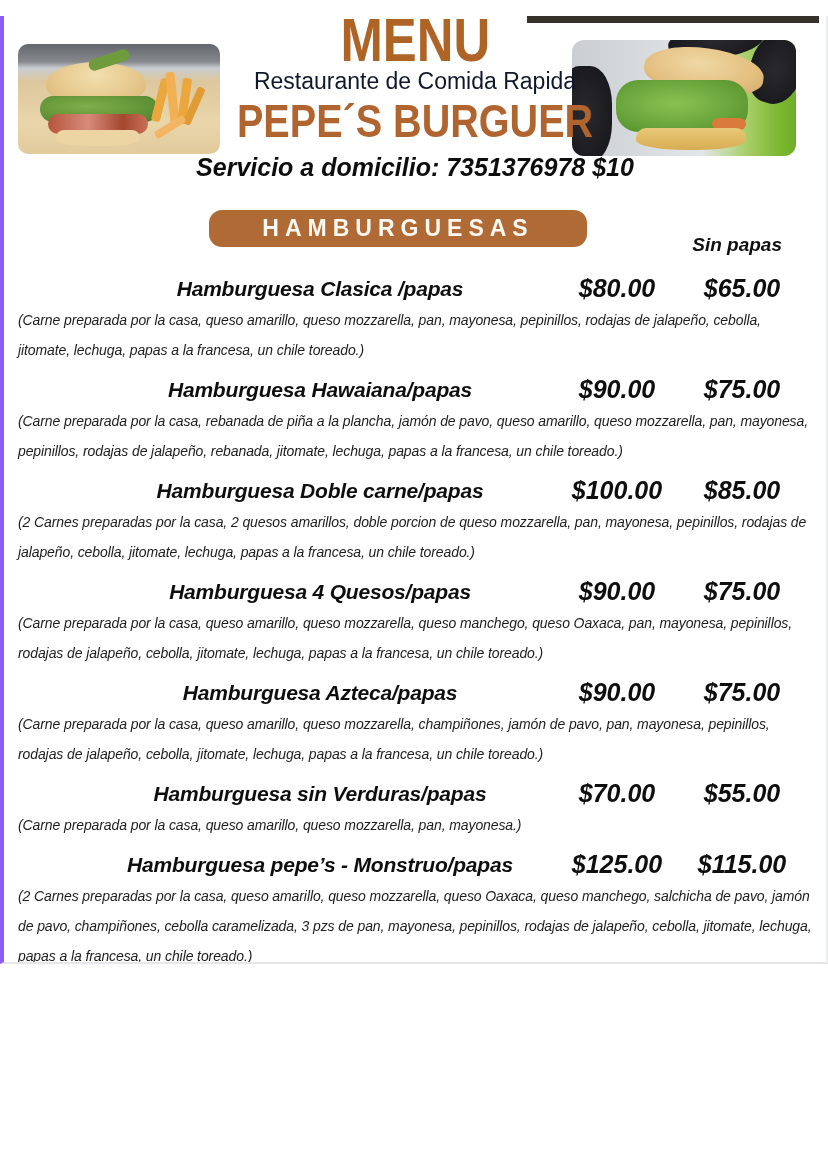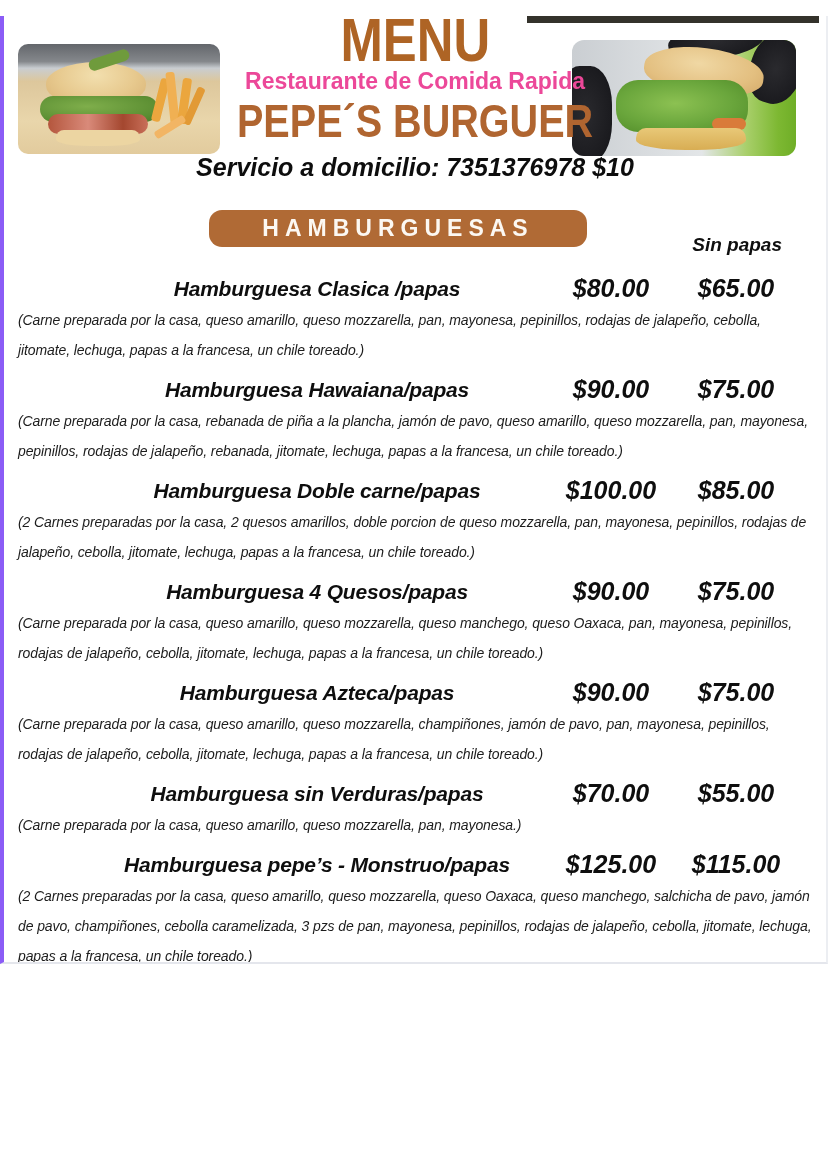--- a/index.html
+++ b/index.html
@@ -44,21 +44,21 @@
   .rp-tomato{left:140px;top:78px;width:34px;height:12px;border-radius:6px;background:#d97b3a;}
   .rp-bottom{left:64px;top:88px;width:110px;height:22px;border-radius:10px 10px 45% 45%;
     background:linear-gradient(180deg,#e8c878 0%,#d8ad53 100%);}
   .head-center{position:absolute;left:0;top:0;width:100%;text-align:center;}
   .title{
     display:inline-block;margin-top:-8px;
     font-size:62px;font-weight:800;letter-spacing:0px;
     color:#ae6425;transform:scaleX(0.82);transform-origin:50% 0;
     line-height:64px;
   }
-  .subtitle{font-size:23px;font-weight:700;color:#ec4899;margin-top:-4px;}
+  .subtitle{font-size:23px;font-weight:400;color:#0f172a;margin-top:-4px;}
   .brand{
     display:inline-block;
     font-size:46px;font-weight:800;color:#b06530;
     transform:scaleX(0.86);transform-origin:50% 0;line-height:48px;margin-top:2px;
   }
   .delivery{font-size:25px;font-weight:700;font-style:italic;color:#0d0d0d;margin-top:8px;}
   
   .banner-row{position:relative;height:54px;margin-top:6px;}
   .banner{
     position:absolute;left:205px;top:0;width:378px;height:37px;
@@ -67,21 +67,21 @@
     text-align:center;line-height:37px;
   }
   .sin-papas{
     position:absolute;right:44px;top:24px;
     font-size:19px;font-weight:700;font-style:italic;color:#0f0f0f;
   }
   
   .menu-list{padding:0;}
   .item-row{
     display:grid;grid-template-columns:1fr 118px 132px;
-    padding-left:78px;padding-right:24px;
+    padding-left:78px;padding-right:18px;
     align-items:center;
     margin-top:10px;
   }
   .item-name{
     text-align:center;
     font-size:21px;font-weight:700;font-style:italic;color:#0e0e0e;
     letter-spacing:-0.2px;line-height:26px;
   }
   .item-price{
     text-align:center;

